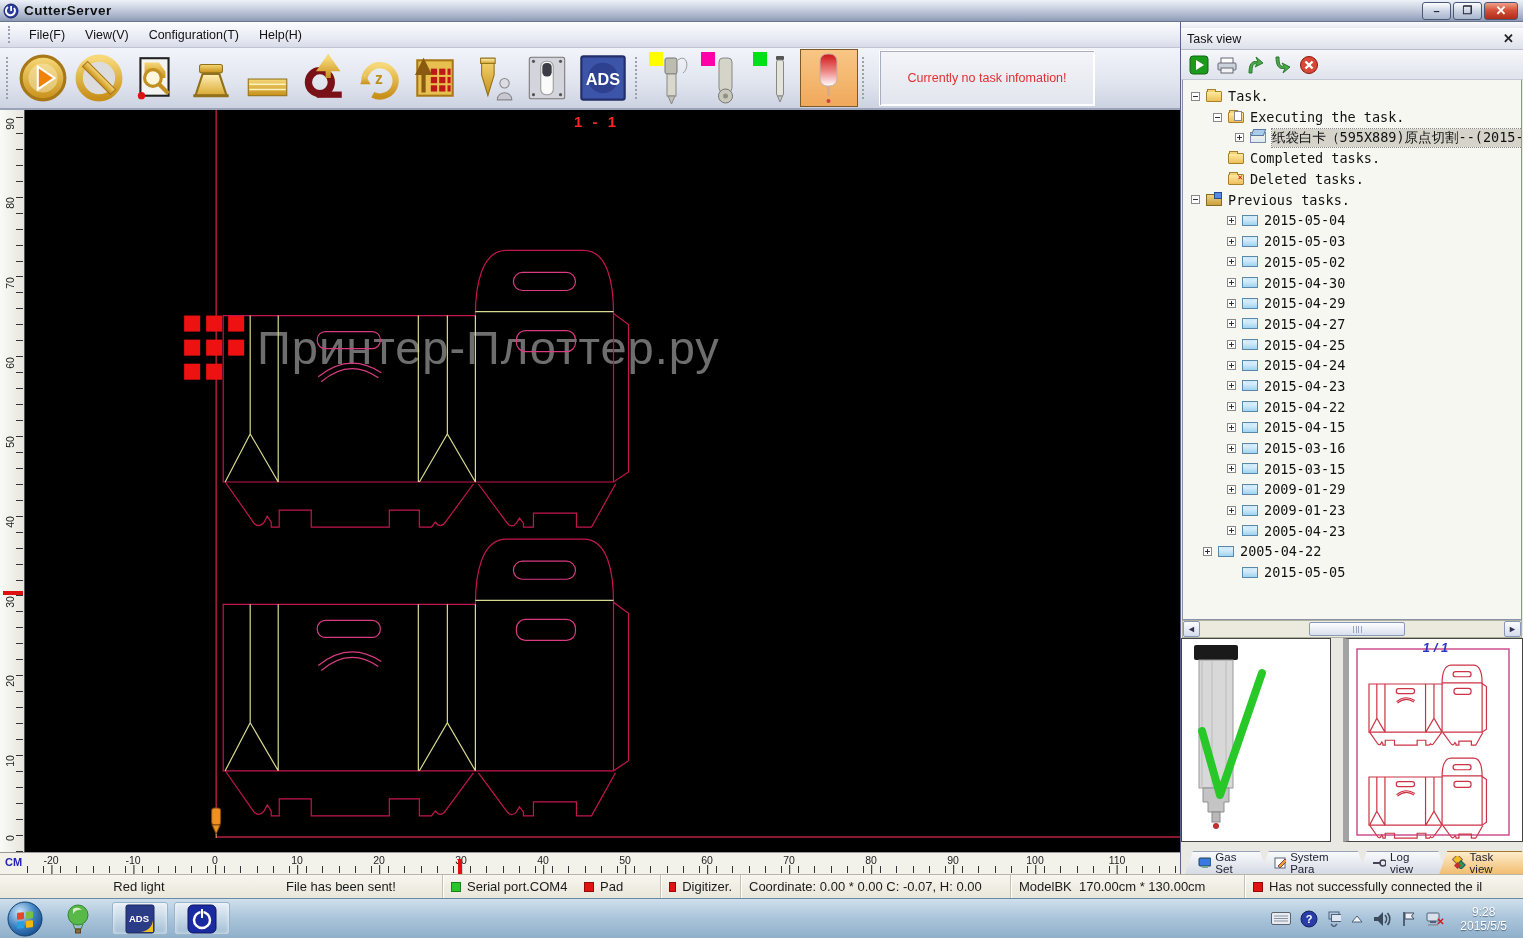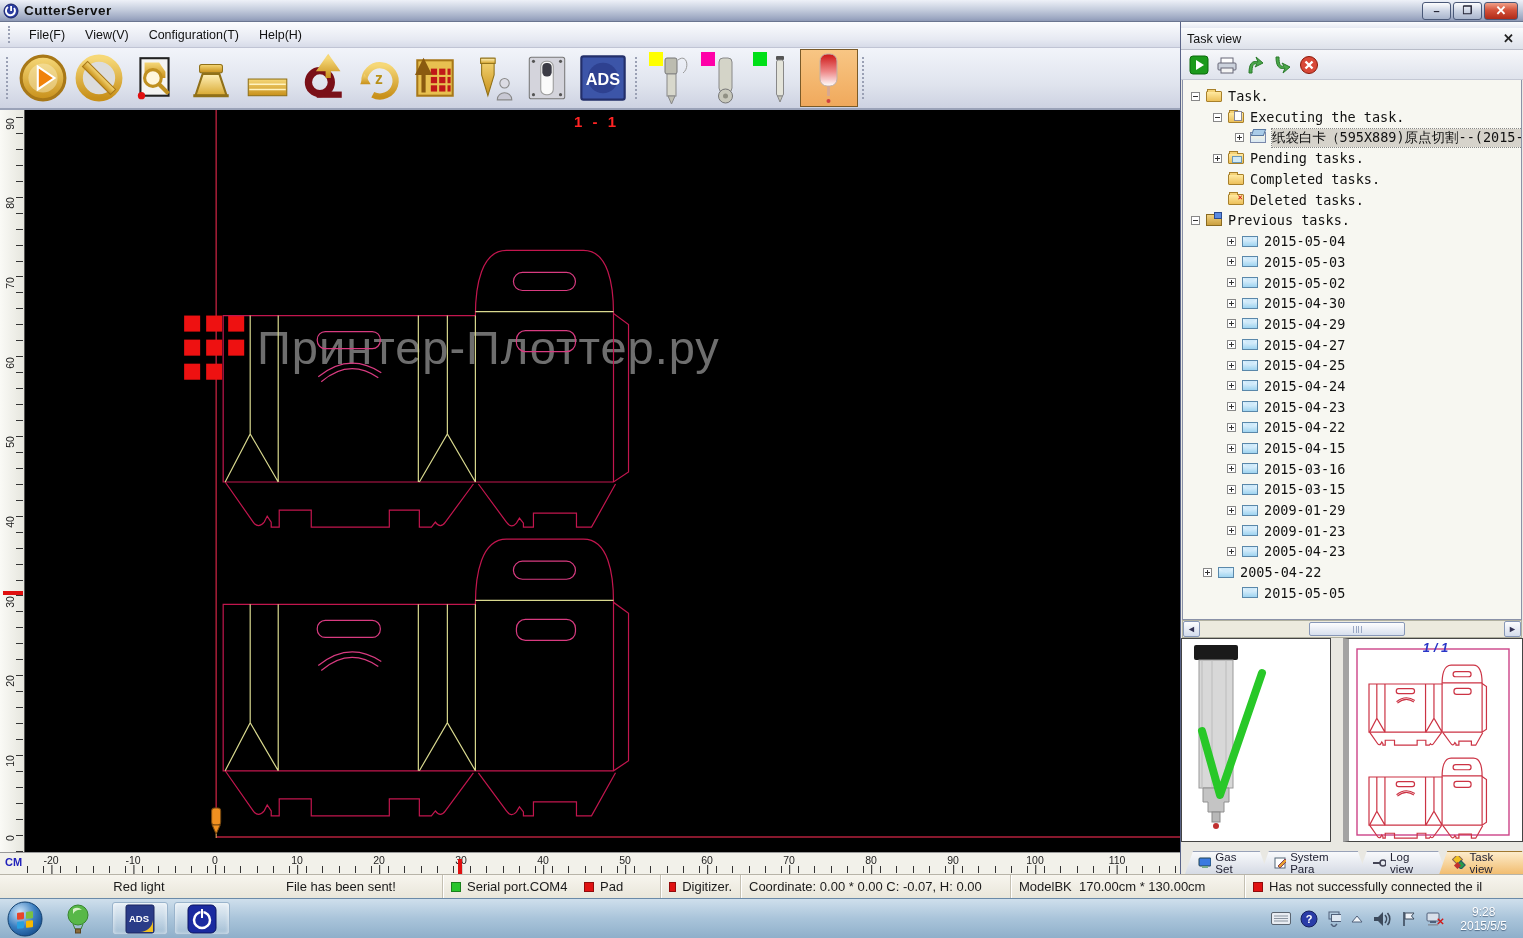--- a/index.html
+++ b/index.html
@@ -341,20 +341,23 @@
 
     <div class="tool-active">
           <svg width="46" height="54" viewBox="0 0 46 54">
       <rect x="14" y="3" width="17" height="32" rx="7" fill="url(#redpen)" stroke="#c0b0a8"></rect>
       <rect x="21" y="35" width="3" height="10" fill="#d8a890"></rect>
       <circle cx="22.5" cy="50" r="2" fill="#d04040"></circle>
           </svg>
         </div>
 
     <span class="grip"></span>
+    <div class="info-panel">
+      <span>Currently no task infomation!</span>
+    </div>
   </div>
 
   <div class="canvas-wrap">
     <div class="vruler">
       <div class="tickstrip"></div>
       <div data-repeat="canvas.v_ruler">
             <span class="vlabel" style="top: 8px;">90</span>
             <span class="vlabel" style="top: 87px;">80</span>
             <span class="vlabel" style="top: 167px;">70</span>
             <span class="vlabel" style="top: 247px;">60</span>
@@ -466,25 +469,20 @@
     </div>
     <div class="trow" style="padding-left:30px">
       <span class="exp"></span>
       <span class="i-folder i-exec"></span>
       <span>Executing the task.</span>
     </div>
     <div class="trow" style="padding-left:52px">
       <span class="exp plus"></span>
       <span class="i-envopen"></span>
       <span class="sel-label">纸袋白卡（595X889)原点切割--(2015-</span>
-    </div>
-    <div class="trow" style="padding-left:30px">
-      <span class="exp plus"></span>
-      <span class="i-folder i-pend"></span>
-      <span>Pending tasks.</span>
     </div>
     <div class="trow no-expand" style="padding-left:30px">
       <span class="exp"></span>
       <span class="i-folder"></span>
       <span>Completed tasks.</span>
     </div>
     <div class="trow no-expand" style="padding-left:30px">
       <span class="exp"></span>
       <span class="i-folder i-del"></span>
       <span>Deleted tasks.</span>

